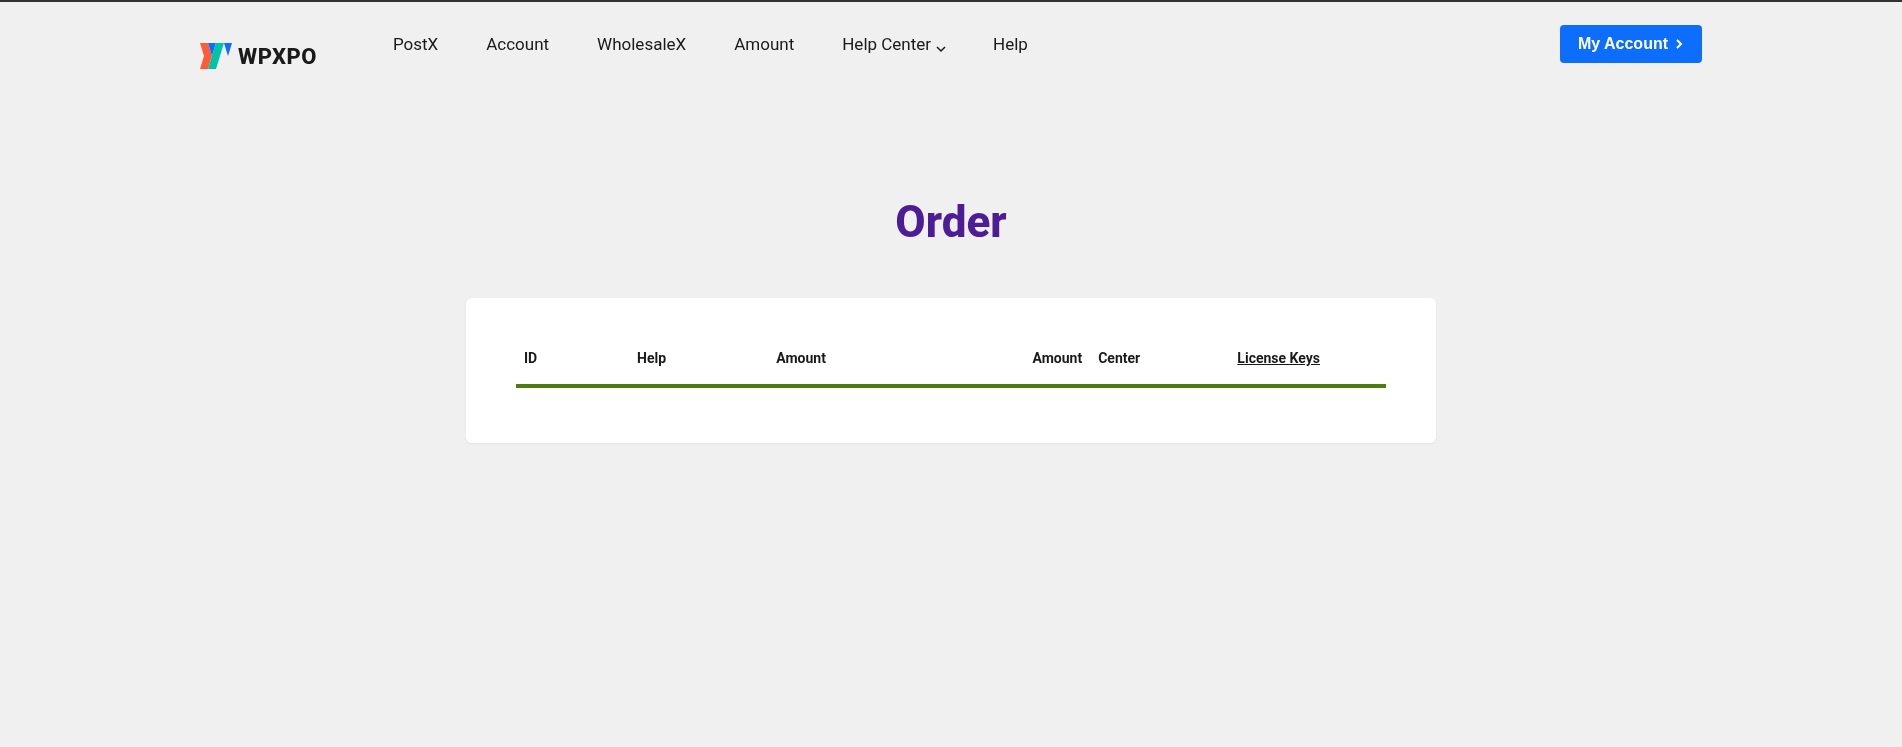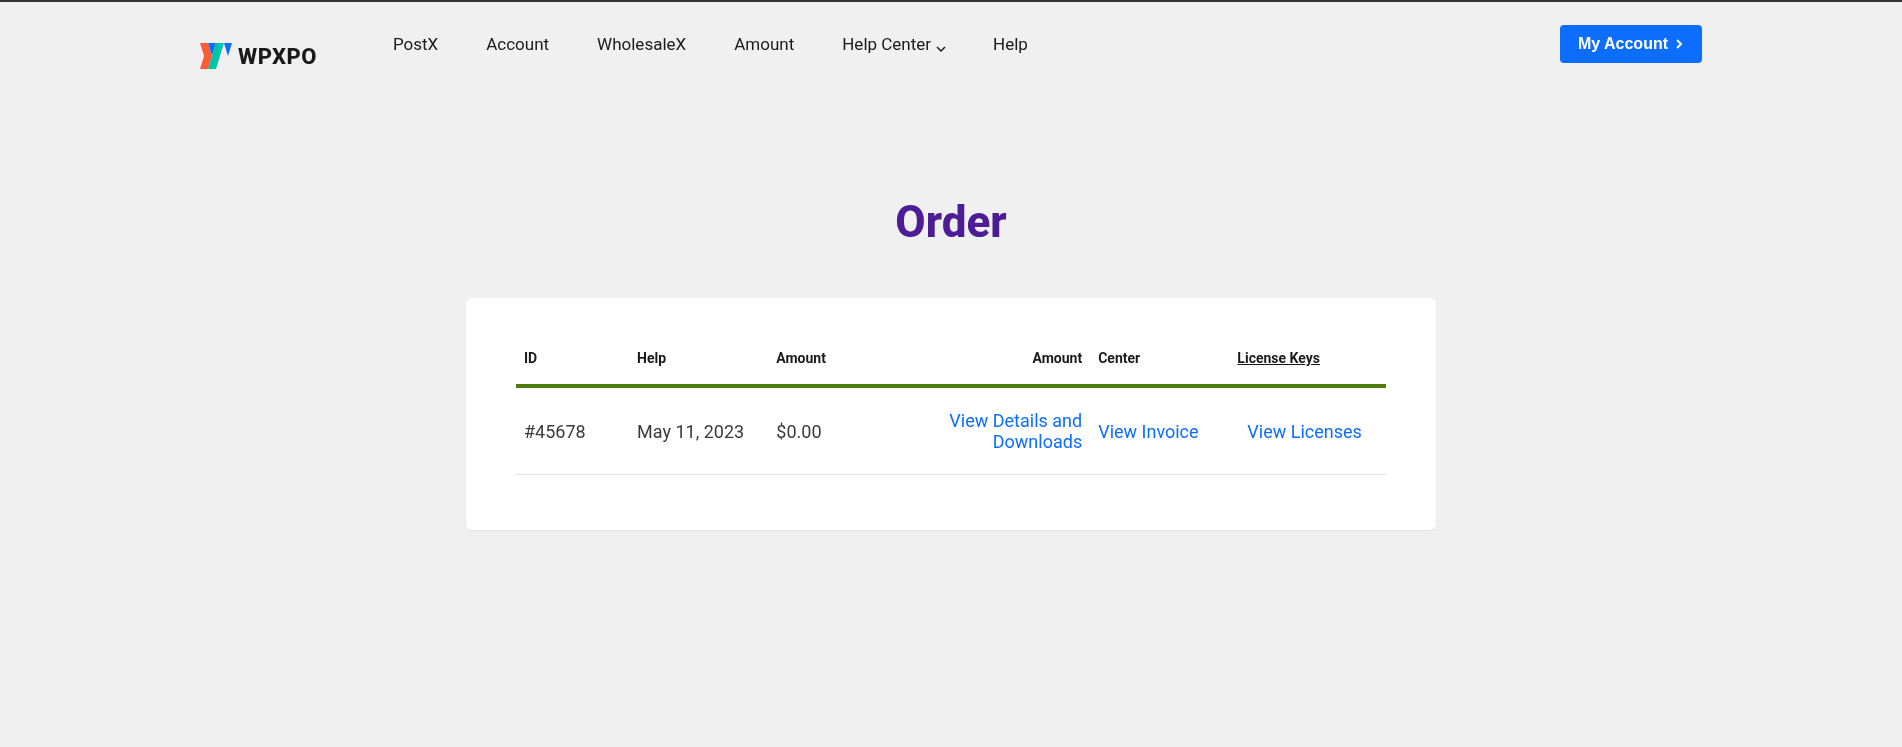--- a/index.html
+++ b/index.html
@@ -191,31 +191,15 @@
       <tr>
         <th class="col-id">ID</th>
         <th class="col-date">Help</th>
         <th class="col-amount">Amount</th>
         <th class="col-details align-right">Amount</th>
         <th class="col-invoice">Center</th>
         <th class="col-license">License Keys</th>
       </tr>
     </thead>
     <tbody>
-      <tr>
-        <td>#45678</td>
-        <td>May 11, 2023</td>
-        <td>$0.00</td>
-        <td class="link-cell">
-          <span class="link">View Details and Downloads</span>
-        </td>
-        <td>
-          <span class="link">View Invoice</span>
-        </td>
-        <td>
-          <span class="license-link-wrapper">
-            <span class="link">View Licenses</span>
-          </span>
-        </td>
-      </tr>
     </tbody>
   </table>
 </div>
 
 </body></html>

